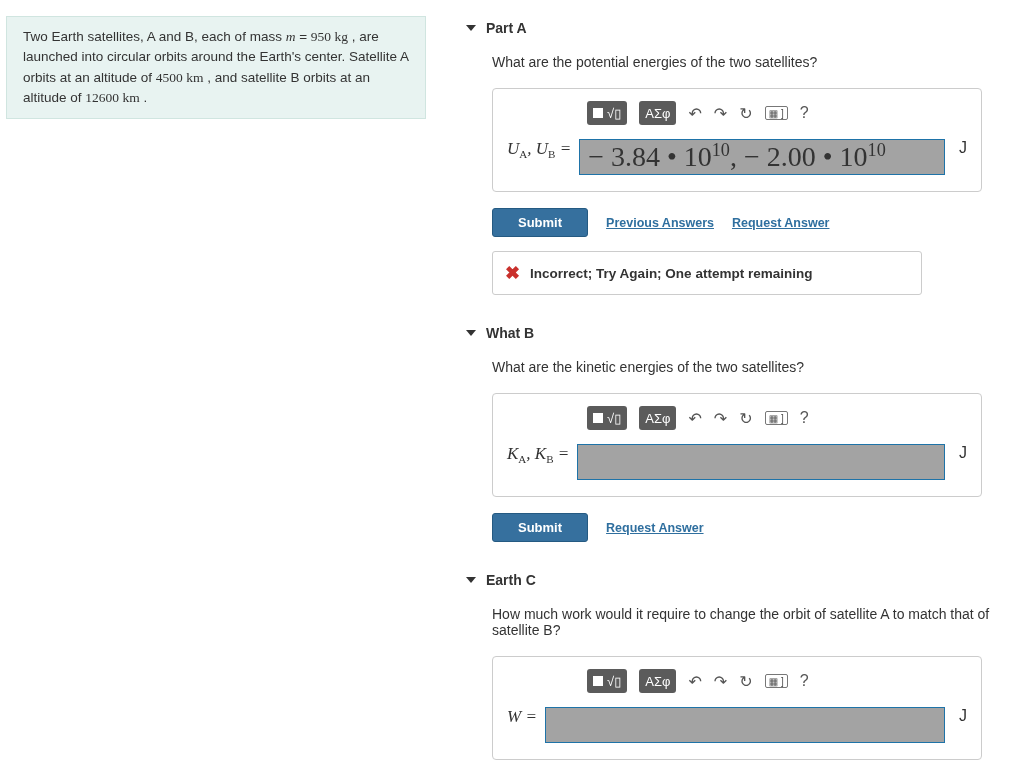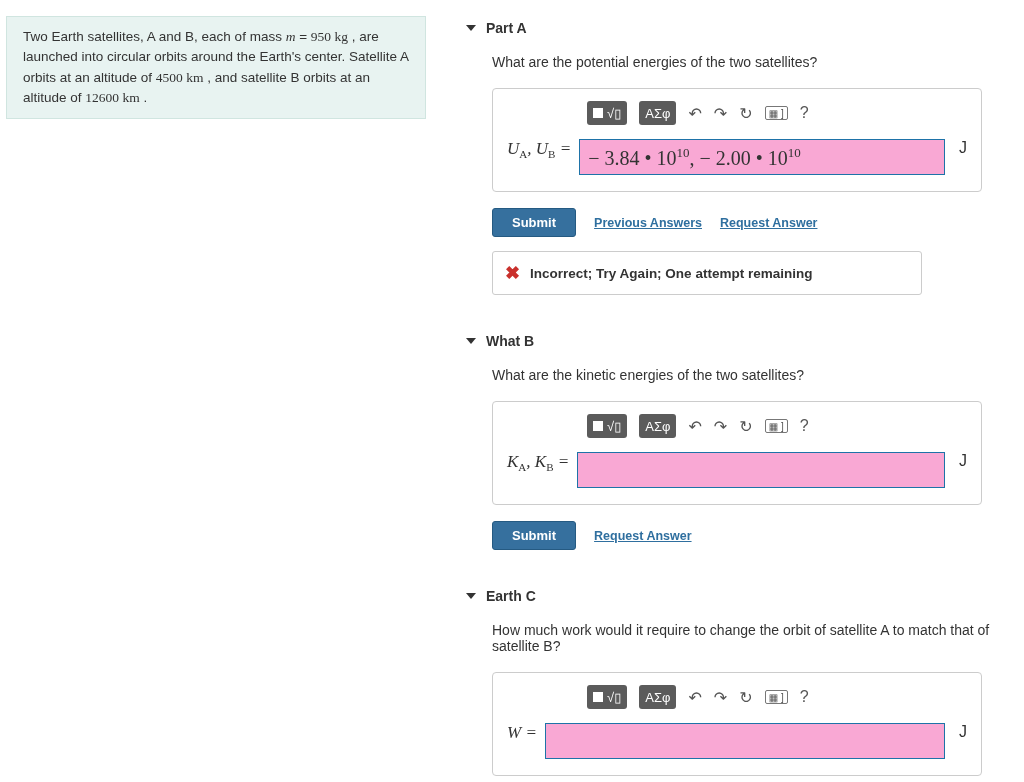--- a/index.html
+++ b/index.html
@@ -24,21 +24,21 @@
     line-height: 1.5;
     font-size: 13.5px;
   }
   .serif-var { font-family: Georgia, 'Times New Roman', serif; font-style: italic; }
   .serif-num { font-family: Georgia, 'Times New Roman', serif; }
   .main {
     flex: 1;
     padding: 10px 20px 20px 40px;
   }
   .part {
-    margin-bottom: 38px;
+    margin-bottom: 30px;
   }
   .part-header {
     display: flex;
     align-items: center;
     gap: 10px;
     margin-bottom: 18px;
     cursor: pointer;
   }
   .caret {
     width: 0; height: 0;
@@ -96,46 +96,46 @@
     display: flex;
     align-items: flex-start;
     gap: 8px;
     font-family: Georgia, 'Times New Roman', serif;
     font-size: 17px;
   }
   .ans-label { font-style: italic; }
   .ans-label sub { font-size: 0.65em; font-style: normal; }
   .ans-input {
     border: 1px solid #1e73a8;
-    background: #f9a8d4;
+    background: #a3a3a3;
     height: 36px;
     flex: 1;
     padding: 4px 8px;
     font-family: Georgia, 'Times New Roman', serif;
-    font-size: 20px;
+    font-size: 28px;
     display: flex;
     align-items: center;
     min-width: 0;
   }
   .ans-input .val { white-space: nowrap; }
   .ans-unit { font-family: Arial, sans-serif; font-size: 16px; margin-left: 6px;}
   .submit-row {
     margin: 16px 0 0 26px;
     display: flex;
     align-items: center;
     gap: 18px;
     font-size: 13px;
   }
   .submit-btn {
     background: #36648b;
     background: #2f6f9f;
     color: #fff;
     border: 1px solid #255a82;
     border-radius: 3px;
-    padding: 6px 19px;
+    padding: 6px 25px;
     font-weight: bold;
     font-size: 13px;
     cursor: pointer;
   }
   .submit-btn { background:#36709e; }
   .link {
     color: #2f6f9f;
     text-decoration: underline;
     font-weight: bold;
     cursor: pointer;

